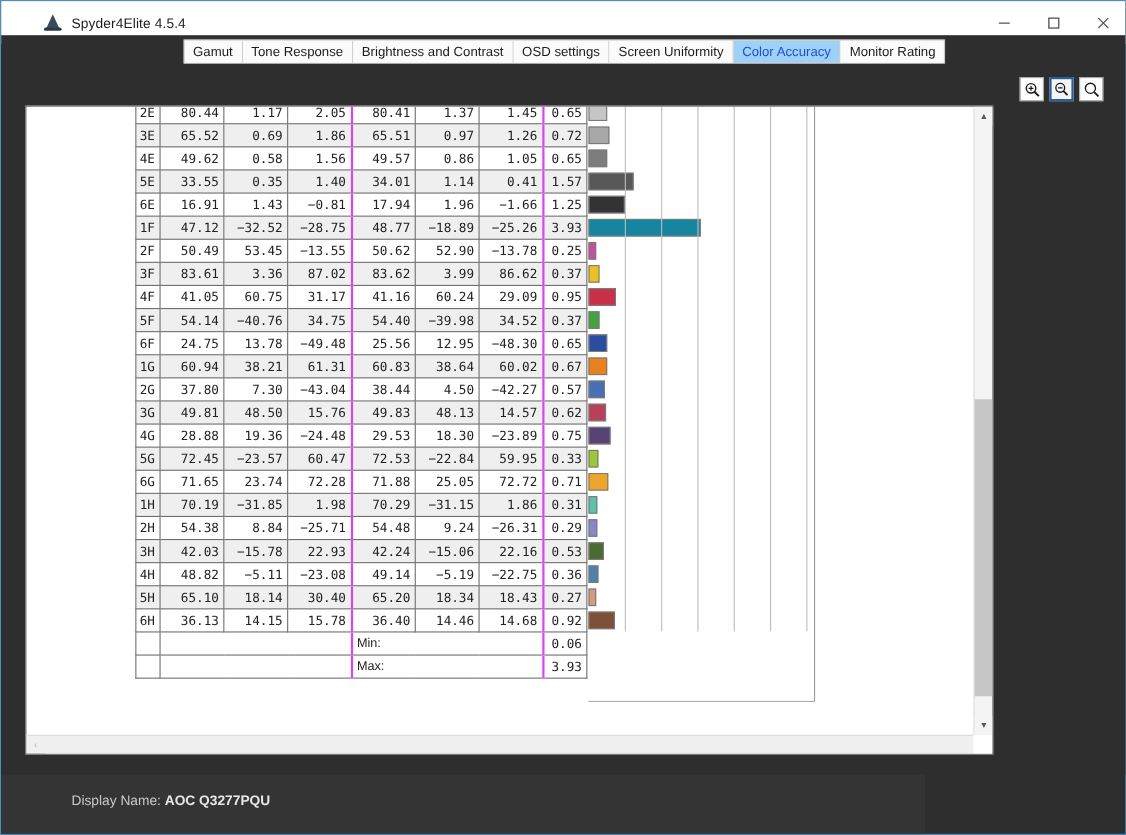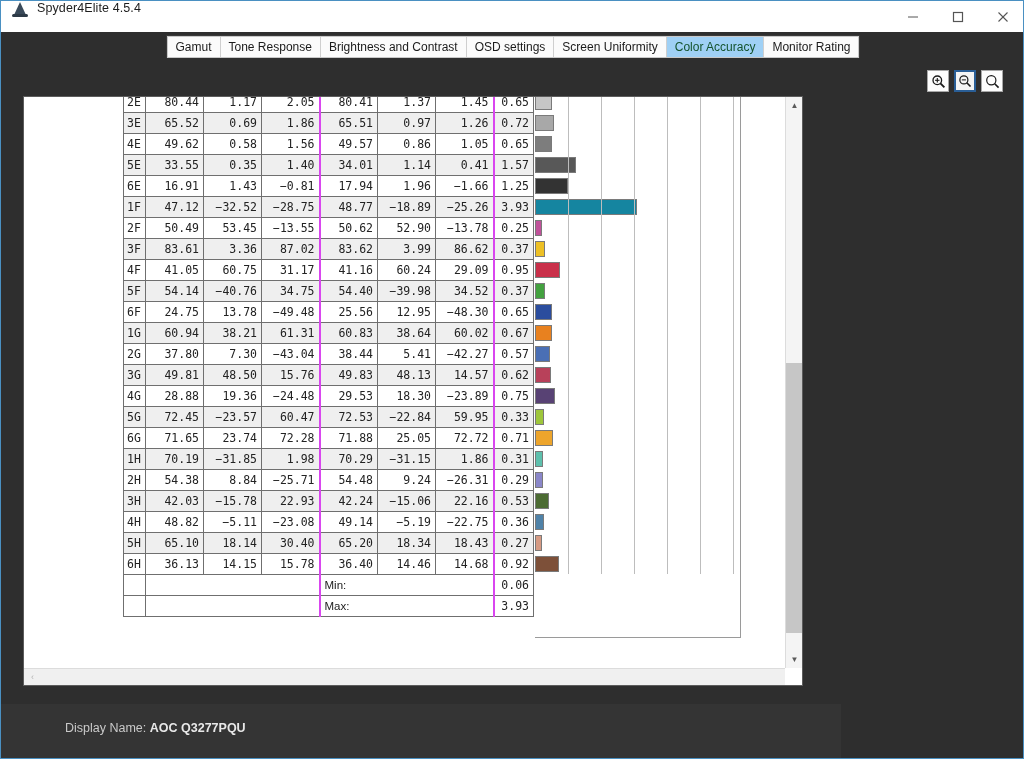--- a/index.html
+++ b/index.html
@@ -17,21 +17,21 @@
     background: #2e2e2e;
     border: 1px solid #4a90c2;
     overflow: hidden;
   }
 
   
   #title-bar {
     position: absolute; left: 0; top: 0;
     width: 1024px; height: 39px;
     background: #ffffff;
-    display: flex; align-items: flex-start;
+    display: flex; align-items: center; padding-left: 28px;
   }
   #app-icon {
     margin-left: 10px; width: 18px; height: 18px;
     position: relative;
   }
   #app-icon .cone {
     position: absolute; left: 3px; top: 1px;
     width: 0; height: 0;
     border-left: 6px solid transparent;
     border-right: 6px solid transparent;
@@ -75,21 +75,21 @@
     display: flex; align-items: center;
     font-size: 12px; color: #1b1b1b;
     background: #fbfbfb;
     border-right: 1px solid #cfcfcf;
     white-space: nowrap;
     line-height: 1;
   }
   .tab:last-child { border-right: none; }
   .tab.active {
     background: #9fd0f5;
-    color: #14532d;
+    color: #1d4ed8;
   }
 
   
   #content-dark {
     position: absolute; left: 0; top: 57px;
     width: 1024px; height: 646px;
     background: #2e2e2e;
   }
 
   
@@ -106,21 +106,21 @@
   .zoom-btn.selected {
     border: 2px solid #2a5e96;
     background: #f4f4f4;
   }
   .zoom-btn svg { display: block; }
 
   
   #report-viewer {
     position: absolute;
     left: 22px; top: 38px;
-    width: 780px; height: 590px;
+    width: 880px; height: 590px;
     background: #ffffff;
     border: 1px solid #5c5c5c;
     overflow: hidden;
   }
   #report-page {
     position: absolute;
     left: 3px; top: 0px;
     width: 952px; height: 571px;
     background: #ffffff;
     overflow: hidden;
@@ -438,21 +438,21 @@
                   <td class="num">38.64</td>
                   <td class="num">60.02</td>
                   <td class="de grpL">0.67</td>
                 </tr>
                 <tr>
                   <td class="lbl">2G</td>
                   <td class="num">37.80</td>
                   <td class="num">7.30</td>
                   <td class="num">−43.04</td>
                   <td class="num grpL">38.44</td>
-                  <td class="num">5.41</td>
+                  <td class="num">4.50</td>
                   <td class="num">−42.27</td>
                   <td class="de grpL">0.57</td>
                 </tr>
                 <tr class="alt">
                   <td class="lbl">3G</td>
                   <td class="num">49.81</td>
                   <td class="num">48.50</td>
                   <td class="num">15.76</td>
                   <td class="num grpL">49.83</td>
                   <td class="num">48.13</td>

